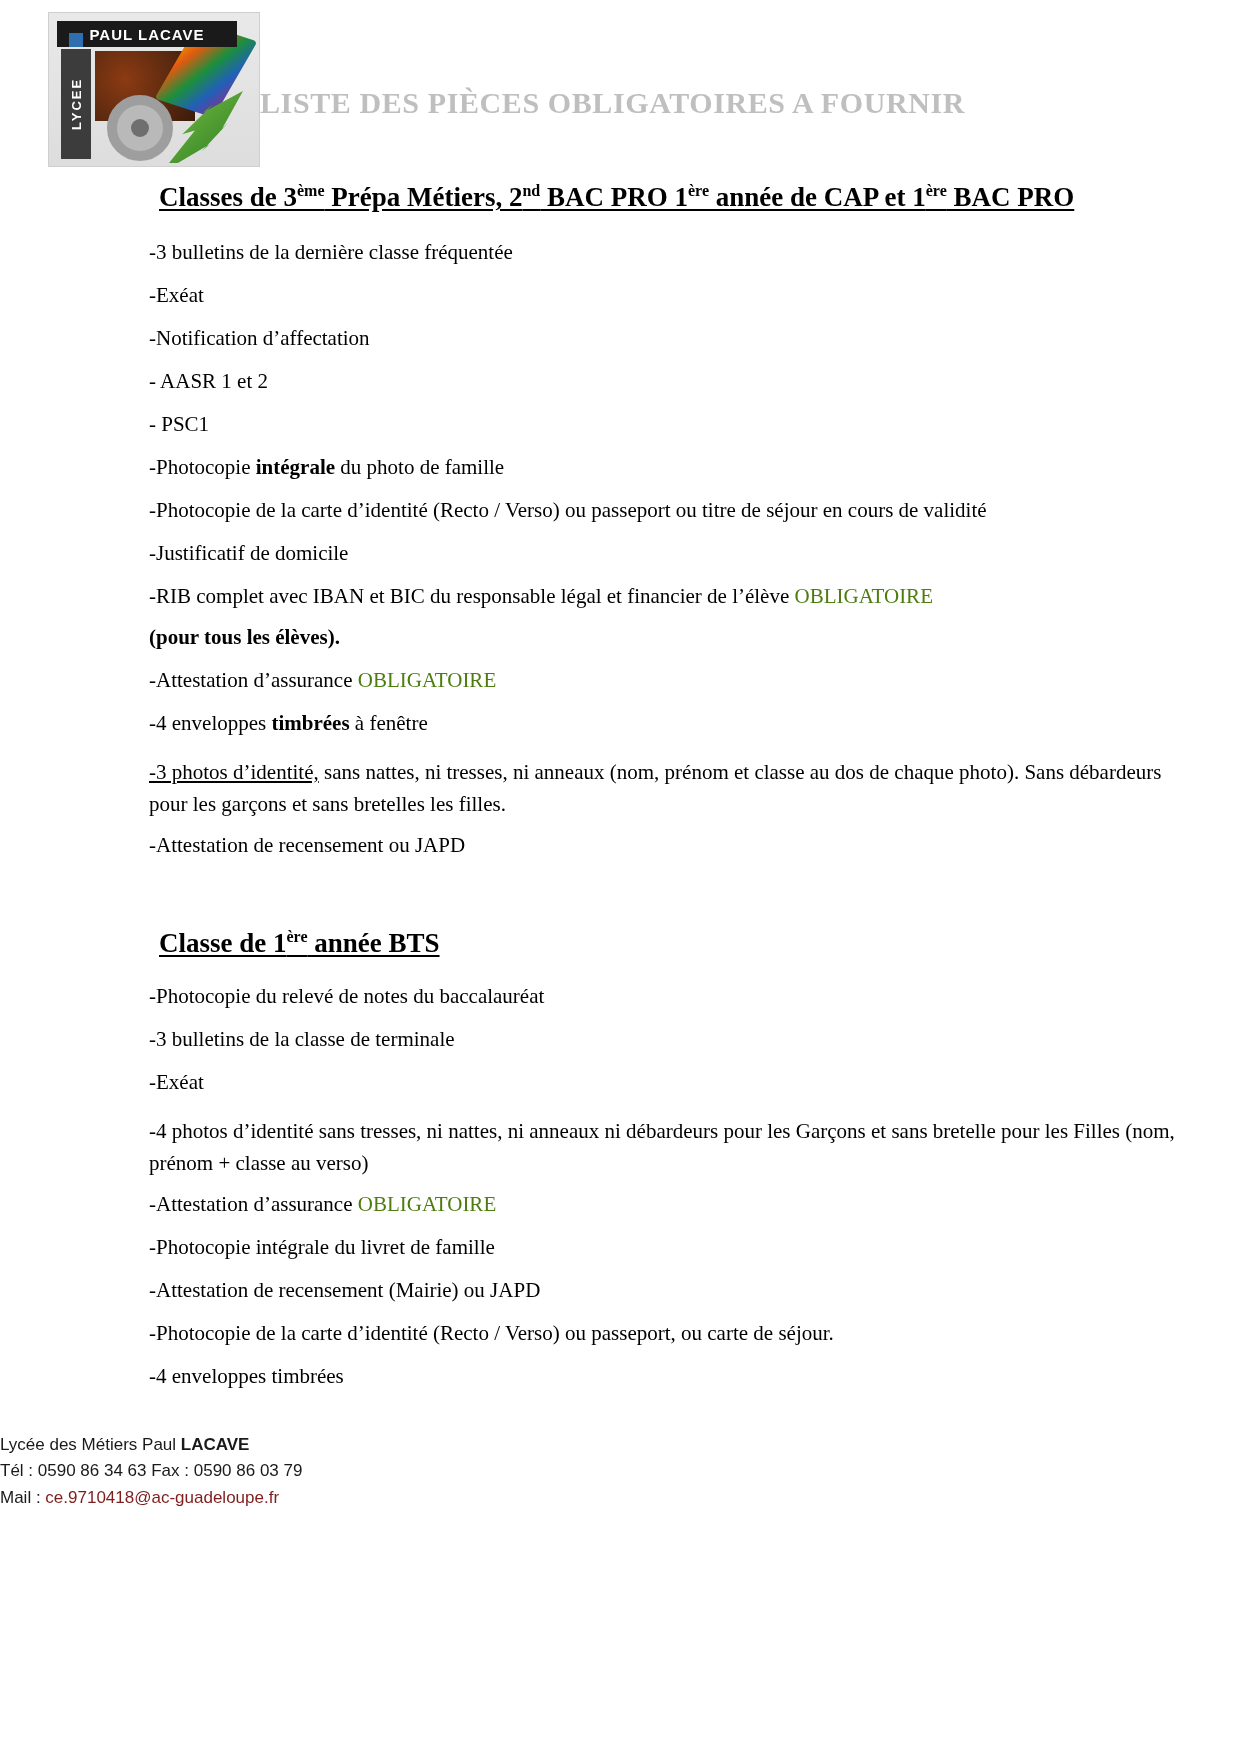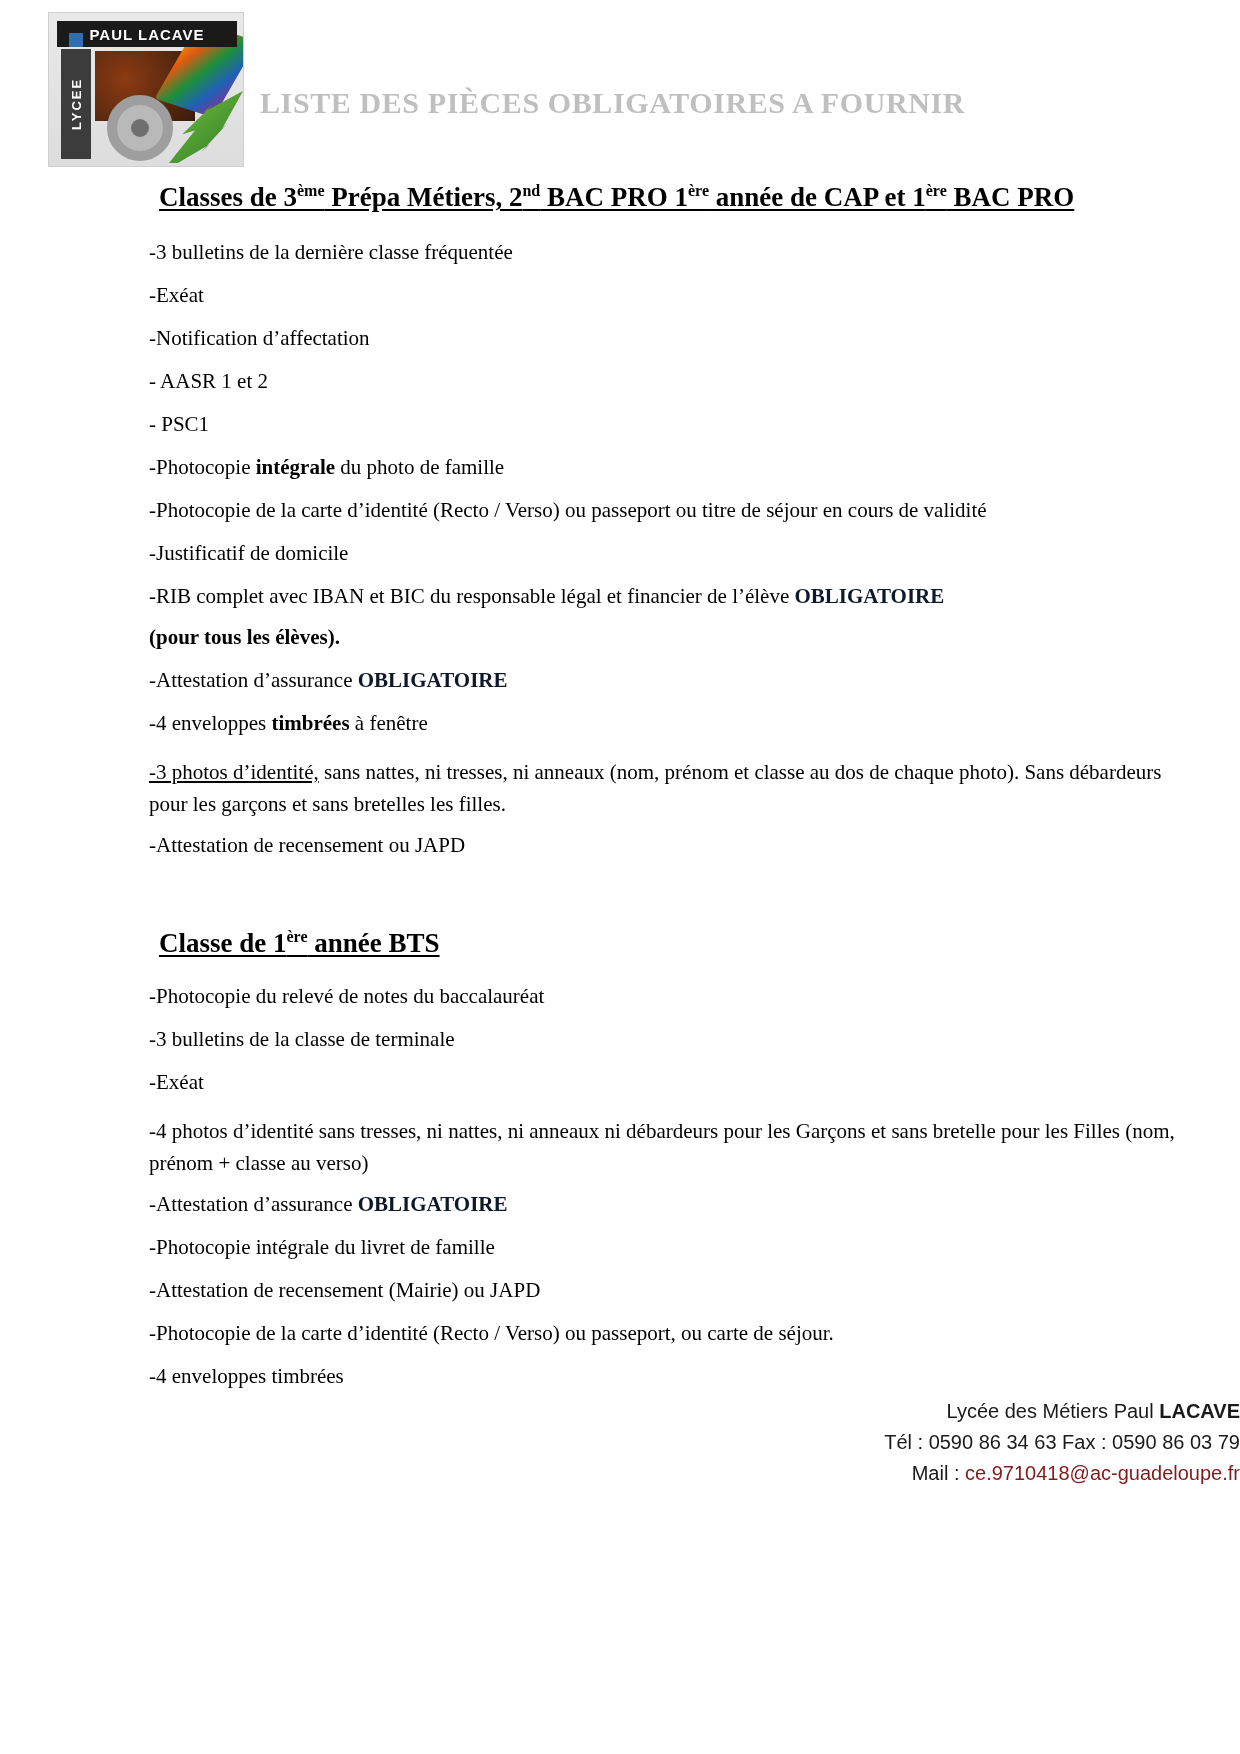--- a/index.html
+++ b/index.html
@@ -26,21 +26,21 @@
 
   
   .header {
     position: relative;
     height: 180px;
   }
   .logo {
     position: absolute;
     left: 48px;
     top: 12px;
-    width: 196px;
+    width: 212px;
     height: 155px;
     background: linear-gradient(180deg, #e9e9e9 0%, #dddddd 100%);
     border: 1px solid #cfcfcf;
     overflow: hidden;
   }
   .logo-band {
     position: absolute;
     left: 8px;
     top: 8px;
     width: 180px;
@@ -166,32 +166,32 @@
   .line {
     font-size: 21px;
     line-height: 1.0;
     margin: 0 0 22px 4px;
     color: #000000;
   }
   .line.tight { margin-bottom: 20px; }
   .line.wrap { line-height: 1.55; margin-bottom: 14px; }
 
   b, .b { font-weight: bold; }
-  .red { color: #0f172a; font-weight: bold; }
+  .red { color: #4d7c0f; font-weight: normal; }
   .u { text-decoration: underline; text-underline-offset: 2px; }
 
   
   .footer {
     position: absolute;
     left: 0;
     right: 0;
-    bottom: 265px;
-    text-align: right;
+    bottom: 243px;
+    text-align: left;
     font-family: "Liberation Sans", sans-serif;
-    font-size: 20px;
+    font-size: 17px;
     line-height: 1.55;
     color: #1a1a1a;
   }
   .footer .mail-link {
     color: #7f1d1d;
   }
   .footer .strong { font-weight: bold; }
 </style>
 </head>
 <body>

